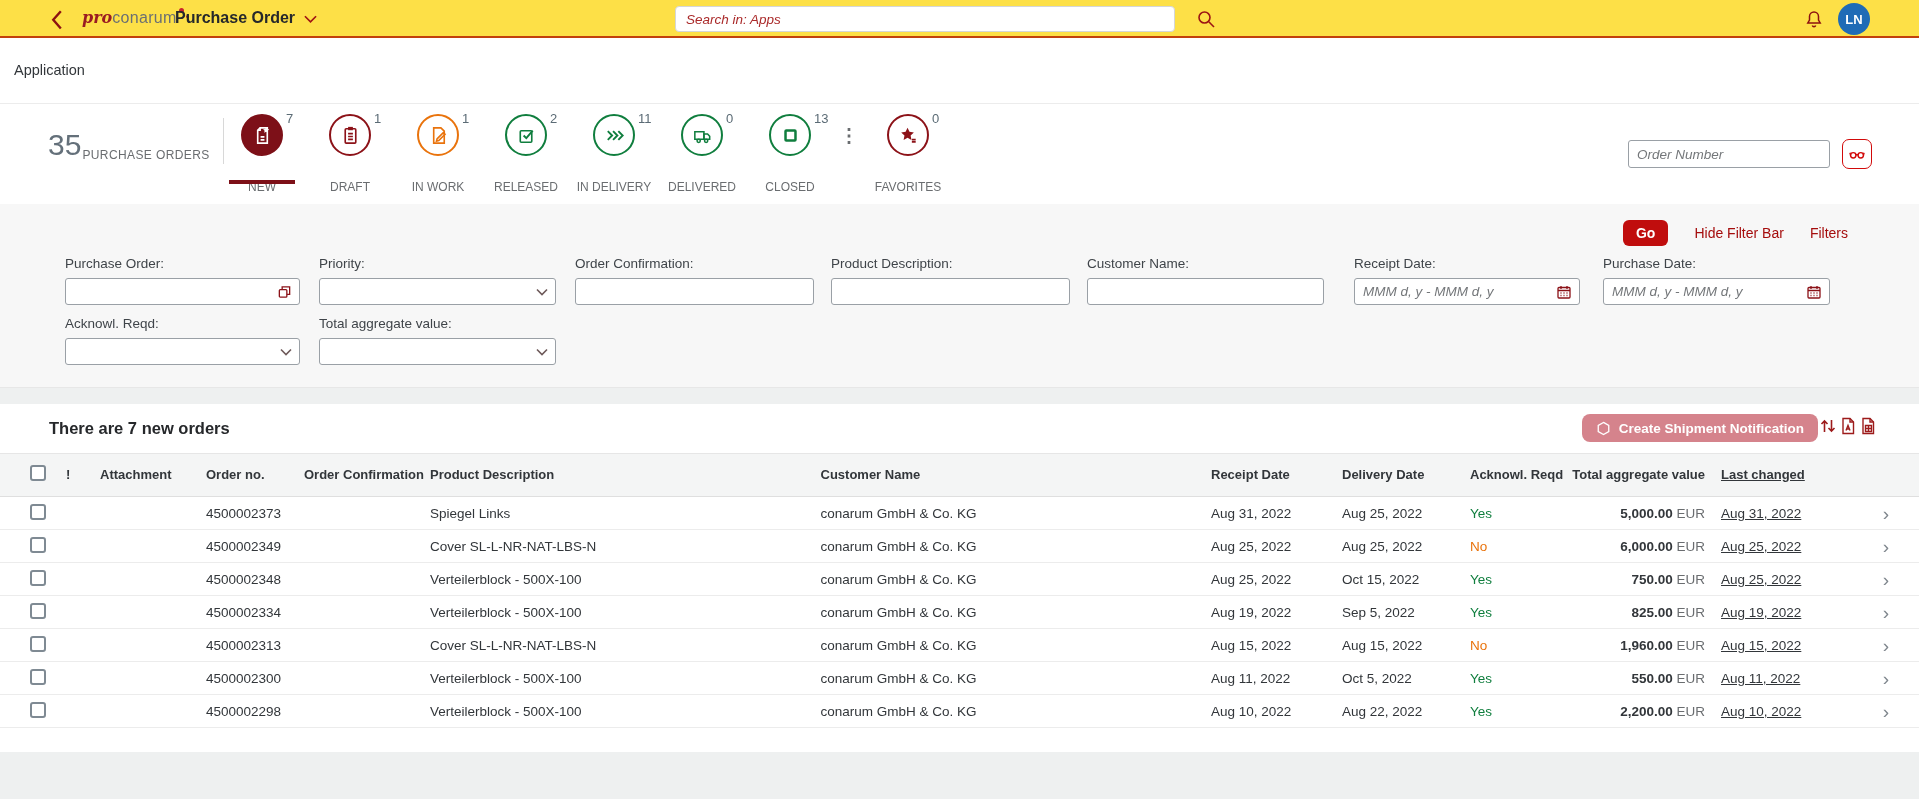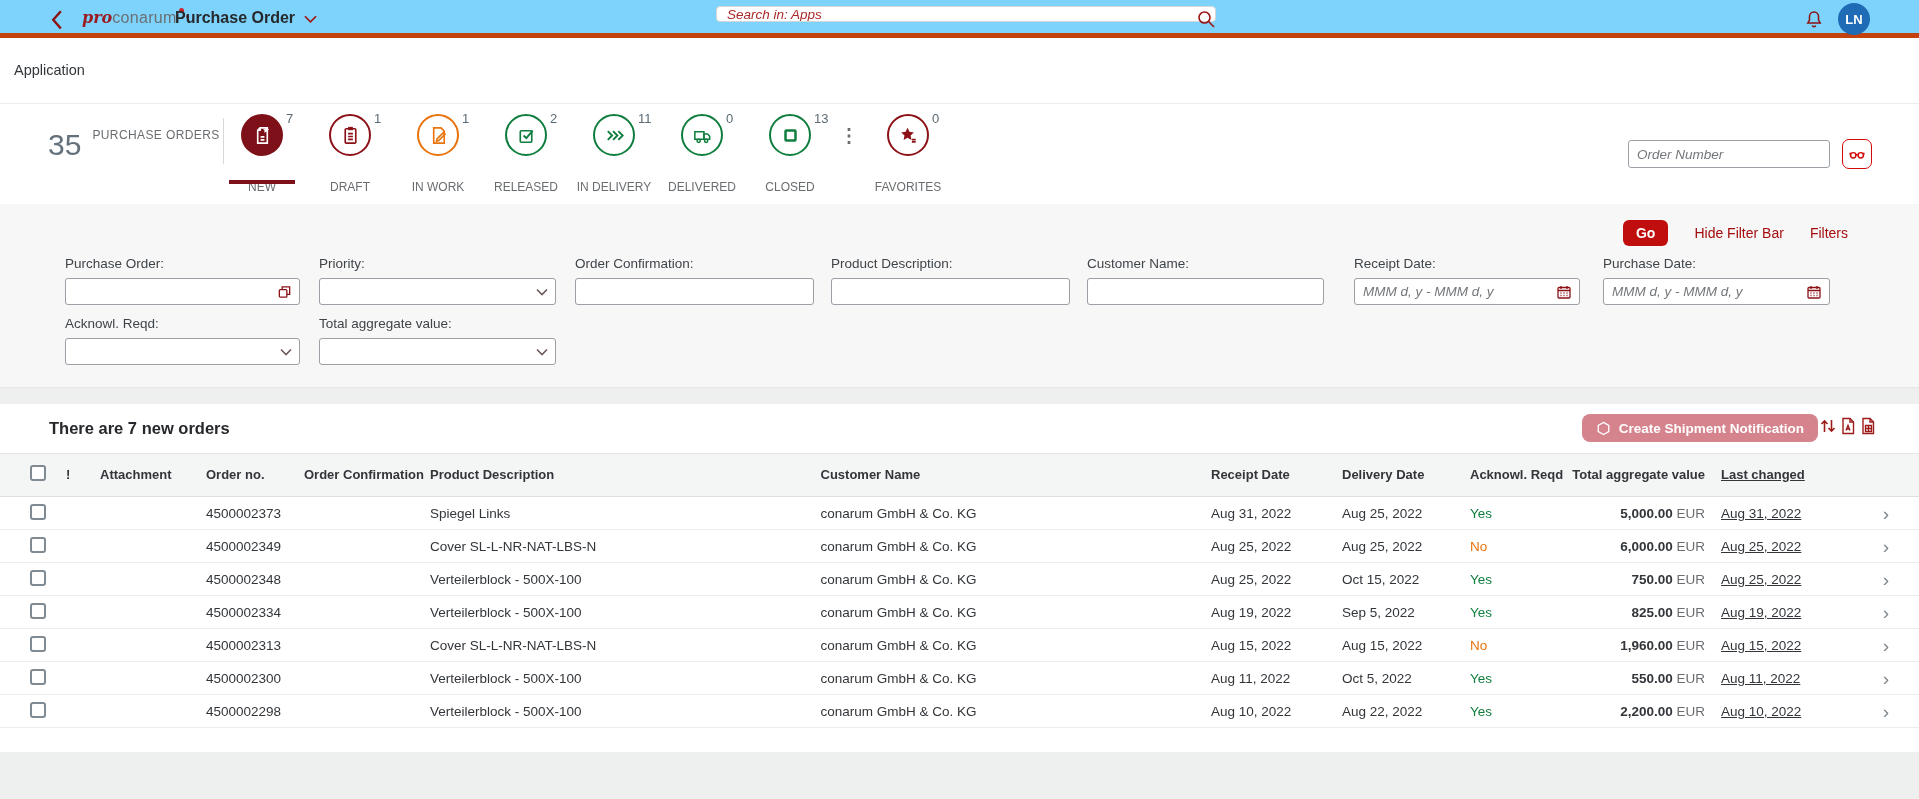--- a/index.html
+++ b/index.html
@@ -9,49 +9,49 @@
     background:#eef0f0;
     font-family:"Liberation Sans", sans-serif;
     color:#32363a;
     position:relative;
   }
   [data-interactable="true"] { cursor:pointer; }
   input { cursor:text; }
 
   
   .shell { position:absolute; left:0; top:0; width:1919px; height:38px;
-           background:#7dd3fc; border-bottom:5px solid #c2410c; }
+           background:#fde047; border-bottom:2px solid #c2410c; }
   .shell-back { position:absolute; left:50px; top:9px; width:13px; height:20px; color:#8c1111; }
   .logo { position:absolute; left:82px; top:8px; font-size:16px; white-space:nowrap; }
   .logo .pre  { font-family:"DejaVu Serif", serif; font-style:italic; font-weight:bold; color:#9a1b22; }
   .logo .main { color:#6b6f72; letter-spacing:.3px; }
   .logo-dots i { position:absolute; background:#c9252b; border-radius:50%; display:block; }
   .logo-dots i:nth-child(1){ width:5px; height:5px; right:-7px; top:-1px; }
   .logo-dots i:nth-child(2){ width:3px; height:3px; right:-12px; top:6px; }
   .shell-title { position:absolute; left:175px; top:9px; display:flex; align-items:center; gap:9px; }
   .shell-title .t { font-size:16px; font-weight:bold; color:#26282b; }
   .shell-title svg { color:#a01313; margin-top:3px; }
-  .shell-search { position:absolute; left:716px; top:6px; width:500px; height:16px;
+  .shell-search { position:absolute; left:675px; top:6px; width:500px; height:26px;
                   background:#fff; border:1px solid #d4d6d8; border-radius:4px;
                   padding:0 10px; font-size:13.5px; }
   .shell-search::placeholder { color:#aa2a2a; font-style:italic; opacity:1; }
   .shell-search-icon { position:absolute; left:1196px; top:9px; width:20px; height:20px; color:#9c1414; }
   .shell-bell { position:absolute; left:1804px; top:9px; width:20px; height:20px; color:#8c1111; }
   .shell-avatar { position:absolute; left:1838px; top:3px; width:32px; height:32px; border-radius:50%;
                   background:#1f6bb6; color:#fff; font-size:13px; font-weight:bold;
                   display:flex; align-items:center; justify-content:center; }
 
   
   .appbar { position:absolute; left:0; top:38px; width:1919px; height:66px; background:#fff;
             border-bottom:1px solid #ececec; }
   .appbar .lbl { position:absolute; left:14px; top:24px; font-size:14.5px; color:#32363a; }
 
   
   .tabstrip { position:absolute; left:0; top:104px; width:1919px; height:100px; background:#fff; }
-  .countgroup { position:absolute; left:48px; top:24px; display:flex; align-items:flex-start; gap:11px; }
+  .countgroup { position:absolute; left:48px; top:24px; display:flex; align-items:flex-end; gap:1px; }
   .countgroup .n { font-size:30px; font-weight:400; color:#64707a; }
   .countgroup .t { font-size:12px; color:#6a6d70; letter-spacing:.4px; }
   .strip-sep { position:absolute; left:223px; top:14px; width:1px; height:46px; background:#d8d8d8; }
   .tabs { position:absolute; left:218px; top:10px; display:flex; align-items:flex-start; }
   .tab { position:relative; width:88px; display:flex; flex-direction:column; align-items:center; }
   .tab-circle { width:42px; height:42px; border-radius:50%; display:flex; align-items:center;
                 justify-content:center; border:2px solid currentColor; background:#fff; }
   .tab-circle svg { width:23px; height:23px; }
   .tab-count { position:absolute; top:-3px; left:calc(50% + 24px); font-size:13px; color:#5b6b75; }
   .tab-label { margin-top:24px; font-size:12px; color:#6a6d70; white-space:nowrap; }

